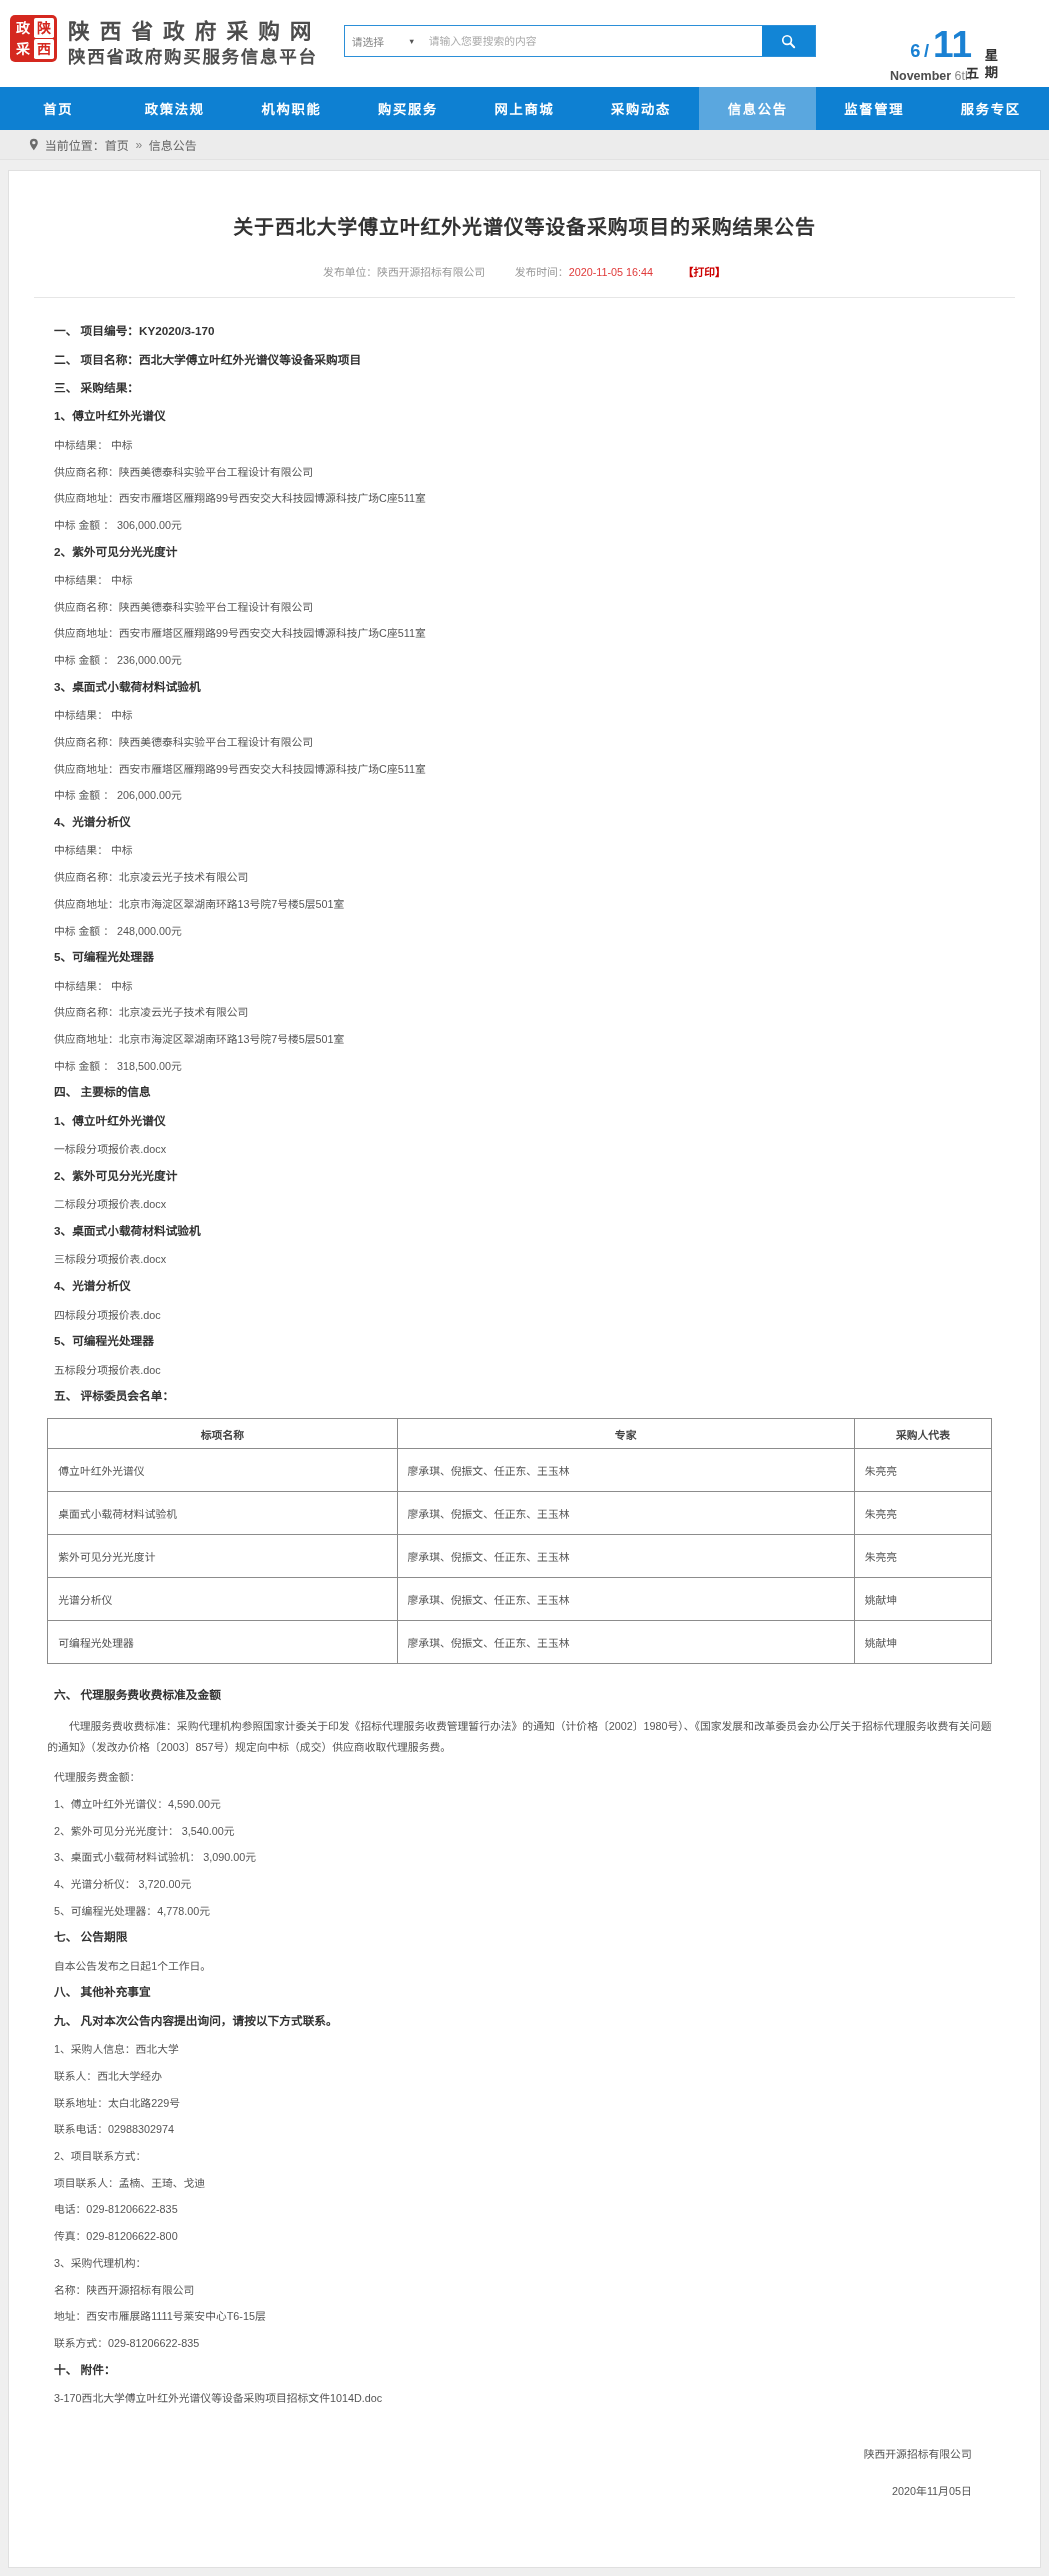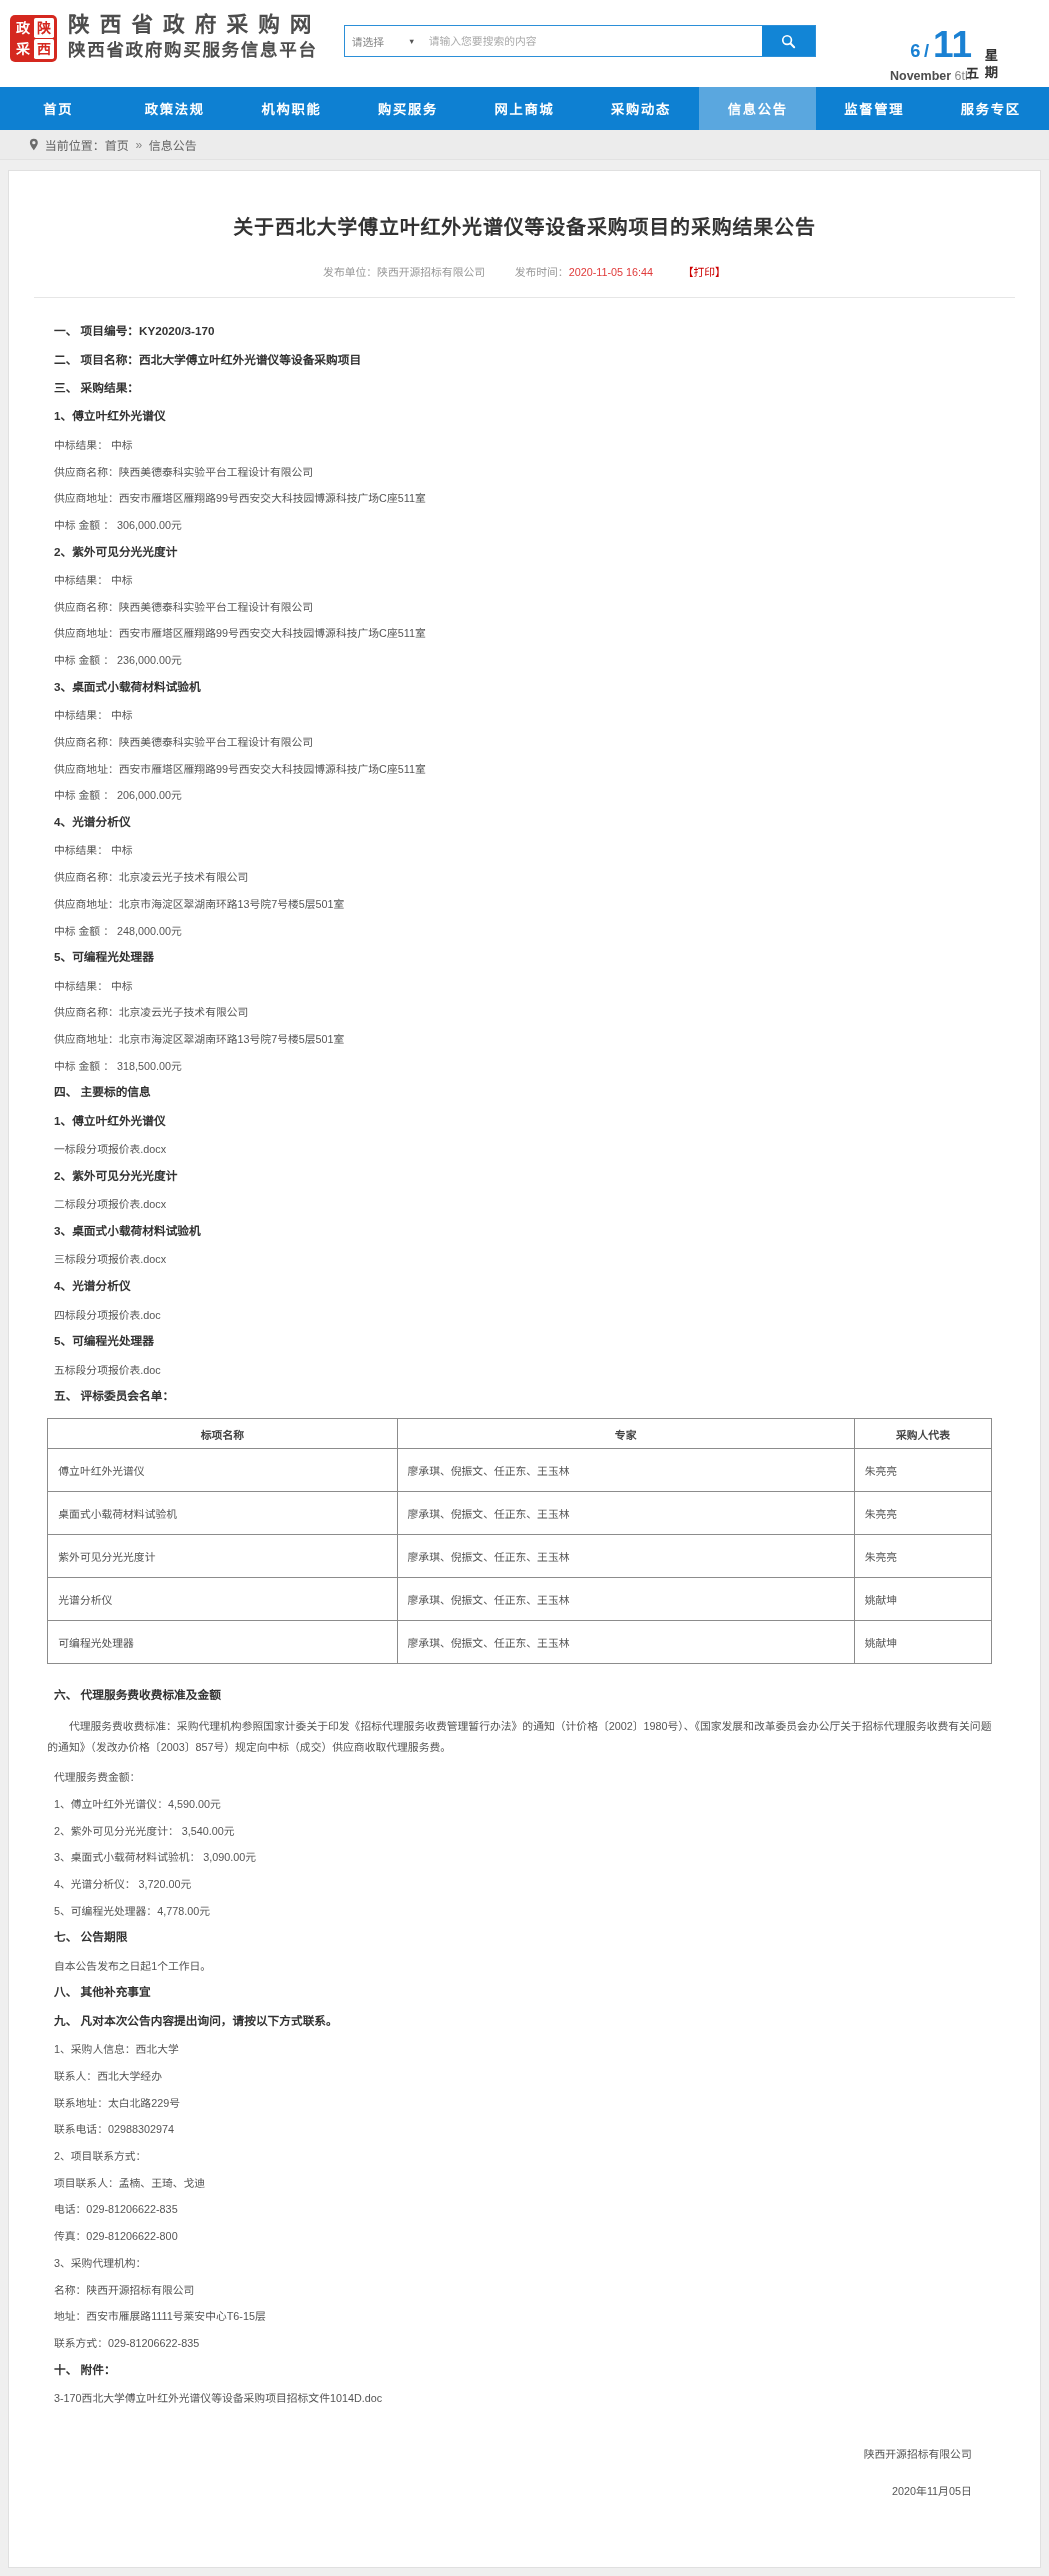--- a/index.html
+++ b/index.html
@@ -5,21 +5,21 @@
   * { margin:0; padding:0; box-sizing:border-box; }
   html,body { width:1049px; background:#efefef; font-family:"Liberation Sans","DejaVu Sans",sans-serif; }
 
   
   .topbar { background:#fff; height:87px; }
   .topbar-inner { position:relative; height:87px; padding:0 11.7px; }
   .logo-seal { position:absolute; left:10px; top:15px; width:47px; height:47px; background:#d5281f; border-radius:5px; padding:3.3px; display:grid; grid-template-columns:1fr 1fr; grid-template-rows:1fr 1fr; gap:1.7px; cursor:pointer; }
   .logo-seal span { display:flex; align-items:center; justify-content:center; font-weight:bold; font-size:14px; line-height:1; }
   .logo-seal .on-red { color:#fff; }
   .logo-seal .on-white { background:#fff; color:#d5281f; border-radius:1.7px; }
-  .site-titles { position:absolute; left:68px; top:11px; }
+  .site-titles { position:absolute; left:68px; top:18px; }
   .site-title { font-size:21.7px; font-weight:bold; color:#4d4d4d; letter-spacing:10px; line-height:27px; }
   .site-subtitle { font-size:17.5px; font-weight:bold; color:#4d4d4d; letter-spacing:1.7px; line-height:25px; }
 
   .search-box { position:absolute; left:344px; top:25px; width:472px; height:32px; border:1.7px solid #2b8fd8; display:flex; align-items:stretch; background:#fff; }
   .search-select { width:77px; display:flex; align-items:center; justify-content:space-between; padding:0 6.7px; color:#888; font-size:10.8px; cursor:pointer; }
   .search-select .caret { font-size:7.5px; color:#555; }
   .search-input { flex:1; border:none; outline:none; font-size:10.8px; color:#333; padding:0 6.7px; }
   .search-input::placeholder { color:#aaa; }
   .search-btn { width:53px; background:#1285d6; border:none; cursor:pointer; display:flex; align-items:center; justify-content:center; }
 
@@ -43,21 +43,21 @@
   .breadcrumb .crumb-home { color:#666; cursor:pointer; }
   .breadcrumb .sep { margin:0 6.7px; color:#888; }
 
   
   .main-wrap { padding:10px 8.3px 21.7px; background:#efefef; }
   .card { background:#fff; border:0.8px solid #e0e0e0; padding:40px 38px 47px; }
   .art-title { text-align:center; font-size:20px; font-weight:bold; color:#333; letter-spacing:0.8px; }
   .art-meta { text-align:center; margin-top:23px; font-size:10.8px; color:#999; }
   .art-meta .seg { margin:0 13.3px; }
   .art-meta .red { color:#e03a3a; }
-  .print-btn { color:#c00; font-weight:normal; cursor:pointer; }
+  .print-btn { color:#c00; font-weight:bold; cursor:pointer; }
   .card hr { border:none; border-top:0.8px solid #e6e6e6; margin:18.3px -13.3px 25px; }
 
   .para { font-size:10.8px; color:#555; line-height:16.7px; margin-bottom:10px; padding-left:6.7px; }
   .para.bold { font-size:11.7px; font-weight:bold; color:#333; margin-top:10px; margin-bottom:11.7px; }
   .para.ind { text-indent:2em; line-height:21.7px; padding-left:0; }
   .para.attach { cursor:pointer; }
 
   table.committee { width:99%; border-collapse:collapse; margin:13.3px 0 23px; }
   table.committee th { border:0.8px solid #8c8c8c; height:30px; font-size:10.8px; font-weight:bold; color:#444; text-align:center; background:#fff; }
   table.committee td { border:0.8px solid #8c8c8c; height:43px; font-size:10.8px; color:#555; padding:5px 10px; text-align:left; }

